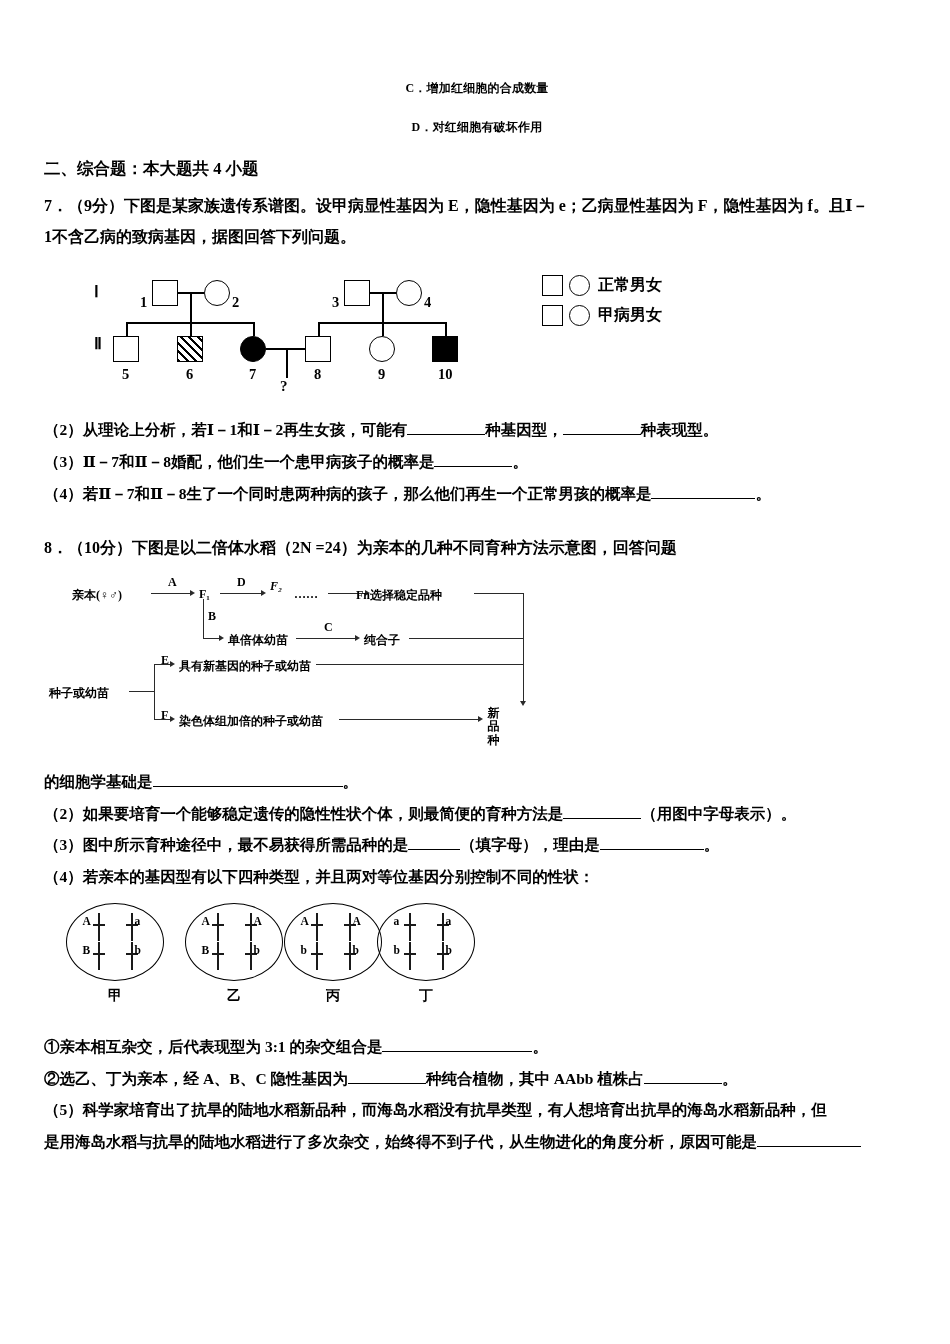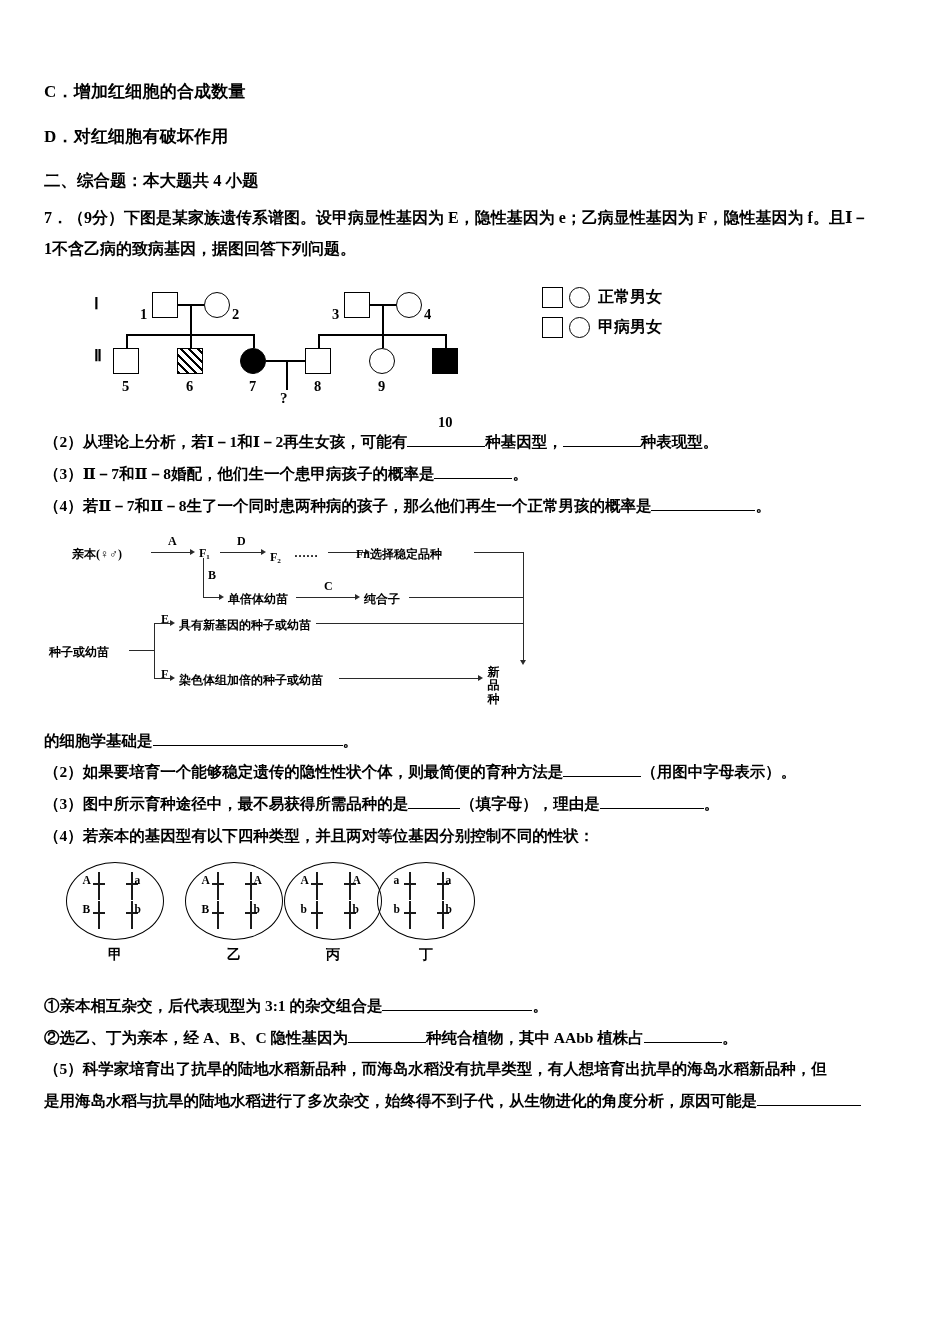--- a/index.html
+++ b/index.html
@@ -10,24 +10,25 @@
   body {
     width: 950px; height: 1344px;
     font-family: "Liberation Serif", "DejaVu Serif", serif;
     color: #000;
     position: relative;
     overflow: hidden;
   }
   .page { padding: 80px 40px 0 44px; }
 
   .opt {
-    font-size: 17px;
+    font-size: 12px;
     font-weight: bold;
     margin: 0 0 22px 0;
     letter-spacing: .2px;
+    text-align: center;
   }
   .opt .ltr { font-family: "Liberation Serif", serif; }
 
   .section-head {
     font-size: 16.5px;
     font-weight: bold;
     margin: 0 0 10px 0;
   }
 
   .qline {
@@ -240,21 +241,21 @@
       <div class="hline" style="left:224px; top:54px; width:128px;"></div>
       <div class="vline" style="left:224px; top:54px; height:14px;"></div>
       <div class="vline" style="left:288px; top:54px; height:14px;"></div>
       <div class="vline" style="left:351px; top:54px; height:14px;"></div>
 
       <div class="sq" style="left:211px; top:68px;"></div>
       <span class="idn" style="left:220px; top:98px;">8</span>
       <div class="ci" style="left:275px; top:68px;"></div>
       <span class="idn" style="left:284px; top:98px;">9</span>
       <div class="sq filled" style="left:338px; top:68px;"></div>
-      <span class="idn" style="left:344px; top:98px;margin-top:36px;">10</span>
+      <span class="idn" style="left:344px; top:98px;">10</span>
 
       <div class="hline" style="left:172px; top:80px; width:39px;"></div>
       <div class="vline" style="left:192px; top:80px; height:30px;"></div>
       <span class="qmark" style="left:186px; top:110px;">?</span>
 
       <div class="legend">
         <div class="lg-row">
           <div class="lg-sq"></div>
           <div class="lg-ci"></div>
           <span class="lg-txt">正常男女</span>
@@ -272,35 +273,36 @@
   <p class="sub">
     <span>（2）从理论上分析，若Ⅰ－1和Ⅰ－2再生女孩，可能有</span><span class="blank b-md"></span><span>种基因型，</span><span class="blank b-md"></span><span>种表现型。</span>
   </p>
   <p class="sub">
     <span>（3）Ⅱ－7和Ⅱ－8婚配，他们生一个患甲病孩子的概率是</span><span class="blank b-md"></span><span>。</span>
   </p>
   <p class="sub">
     <span>（4）若Ⅱ－7和Ⅱ－8生了一个同时患两种病的孩子，那么他们再生一个正常男孩的概率是</span><span class="blank b-lg"></span><span>。</span>
   </p>
 
+  <p class="qline" style="margin-top:22px;">8．（10分）下图是以二倍体水稻（2N =24）为亲本的几种不同育种方法示意图，回答问题</p>
 
   <div class="flow">
 
     <span class="t" style="left:28px; top:16px;">亲本(♀♂)</span>
     <span class="t" style="left:124px; top:4px;">A</span>
     <div class="ln-h" style="left:107px; top:22px; width:40px;"></div>
     <div class="arw-r" style="left:146px; top:19px;"></div>
 
     <span class="t" style="left:155px; top:16px;">F₁</span>
 
     <span class="t" style="left:193px; top:4px;">D</span>
     <div class="ln-h" style="left:176px; top:22px; width:42px;"></div>
     <div class="arw-r" style="left:217px; top:19px;"></div>
 
-    <span class="t" style="left:226px; top:20px;">F₂</span>
+    <span class="t" style="left:226px; top:8px;font-style:italic;">F₂</span>
     <span class="t" style="left:250px; top:16px;">……</span>
     <div class="ln-h" style="left:284px; top:22px; width:38px;"></div>
     <div class="arw-r" style="left:321px; top:19px;"></div>
     <span class="t" style="left:312px; top:16px;">Fn选择稳定品种</span>
 
     <div class="ln-h" style="left:430px; top:22px; width:50px;"></div>
 
     <div class="ln-v" style="left:159px; top:28px; height:40px;"></div>
     <span class="t" style="left:164px; top:38px;">B</span>
     <div class="ln-h" style="left:159px; top:67px; width:17px;"></div>

